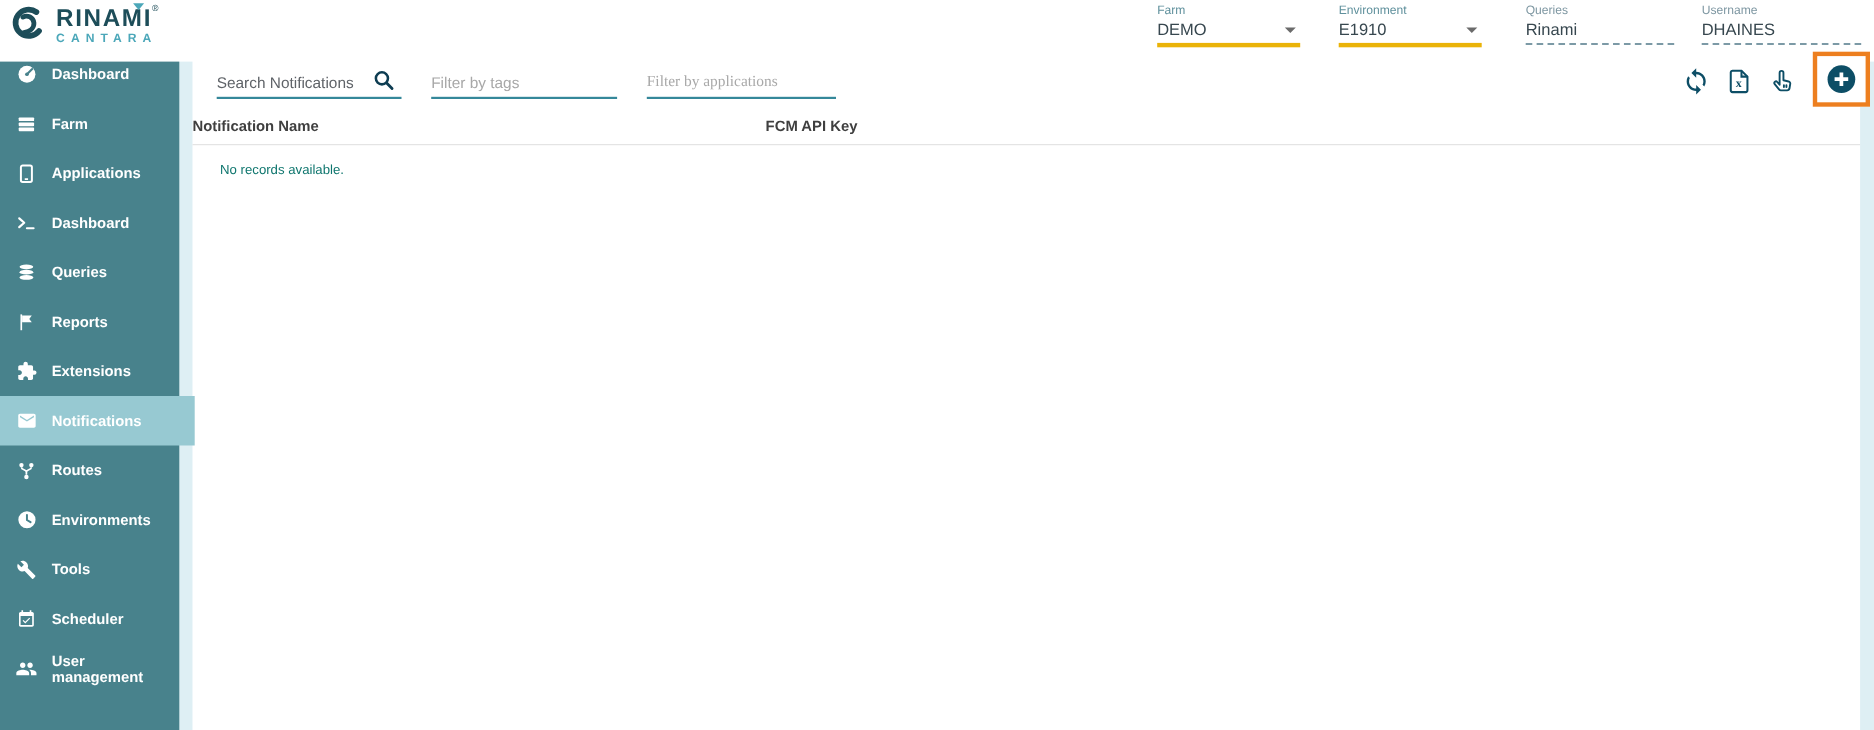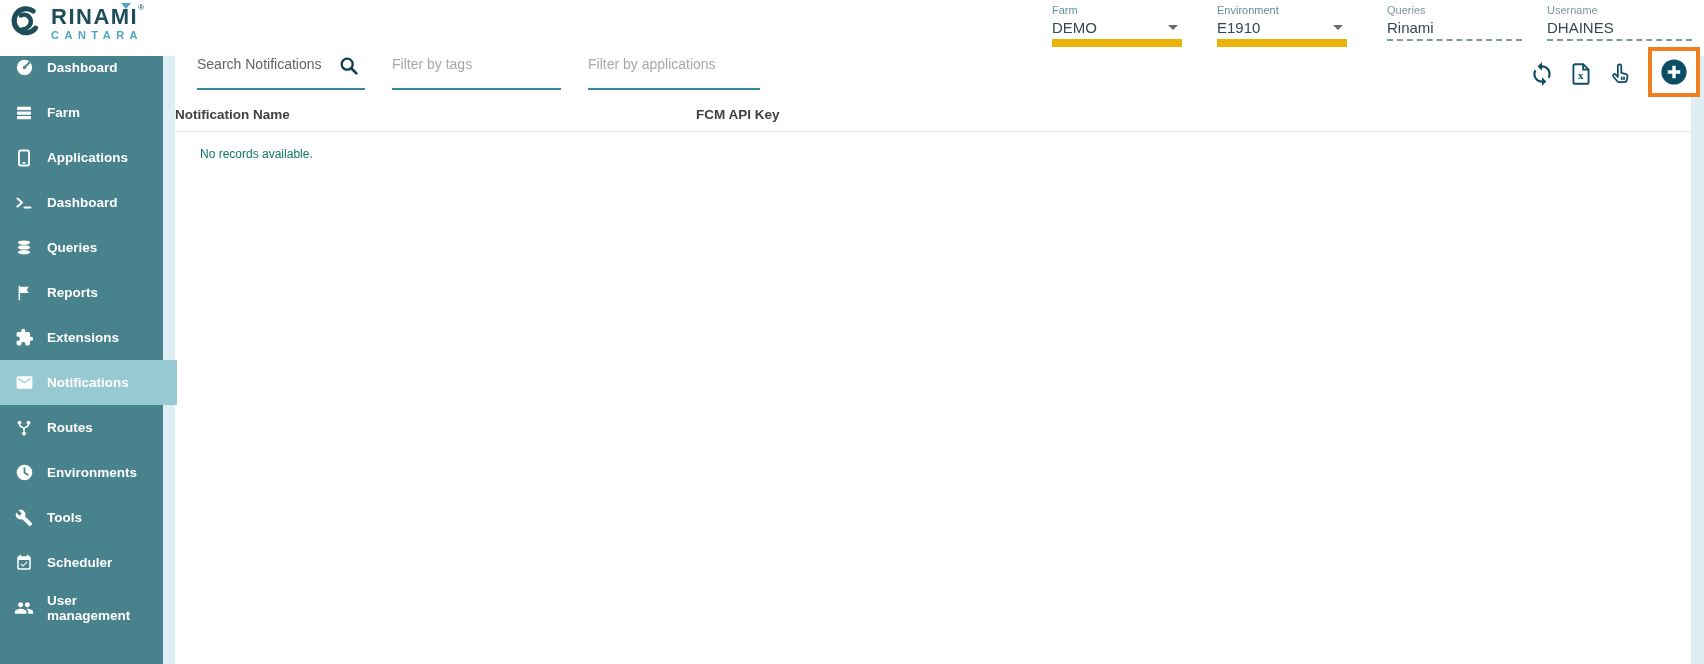--- a/index.html
+++ b/index.html
@@ -19,21 +19,21 @@
   .brand-reg { font-size:8px; color:#1D4D59; vertical-align:top; position:relative; top:-2px; }
   .tm-flag { position:absolute; width:0; height:0; top:-3px; right:13px;
     border-left:5px solid transparent; border-right:5px solid transparent; border-top:6px solid #4BA7B9; }
   .brand-bottom { font-size:11px; font-weight:bold; color:#4BA7B9; letter-spacing:5.5px; margin-top:2px; }
 
   .hdr-field { position:absolute; top:4px; }
   .hdr-label { font-size:11px; color:#5F909C; }
   .hdr-label.gray { color:#7E97A2; }
   .hdr-value { font-size:15px; color:#37474F; margin-top:3px; padding-bottom:3px;
     display:flex; justify-content:space-between; align-items:center; }
-  .dd  { border-bottom:8px solid #eab308; cursor:pointer; }
+  .dd  { border-bottom:4px solid #eab308; cursor:pointer; }
   .ro  { border-bottom:2px dashed #7C9AA6; }
   .caret { width:0; height:0; border-left:5px solid transparent; border-right:5px solid transparent;
     border-top:5px solid #6B6B6B; margin-right:4px; }
   #f-farm { left:1052px; width:130px; }
   #f-env  { left:1217px; width:130px; }
   #f-ten  { left:1387px; width:135px; }
   #f-usr  { left:1547px; width:145px; }
 
   
   .sidebar { position:absolute; left:0; top:45px; bottom:0; width:163px; background:#48828C; z-index:5; }
@@ -42,27 +42,27 @@
   .nav-item.selected { background:#97C9D2; width:177px; }
   .nav-icon { width:20px; height:20px; flex:0 0 20px; display:flex; align-items:center; justify-content:center; }
   .nav-icon svg { display:block; }
 
   
   .main { position:absolute; left:163px; top:45px; right:0; bottom:0; background:#DEEFF4; }
   .card { position:absolute; left:12px; top:9px; right:13px; bottom:0; background:#FFFFFF; }
 
   .toolbar { position:relative; height:44px; }
   .filters { position:absolute; left:22px; top:2px; display:flex; gap:27px; align-items:flex-end; }
-  .field { border-bottom:2px solid #35889A; height:34px; display:flex; align-items:flex-start; padding-bottom:5px; }
+  .field { border-bottom:2px solid #35889A; height:34px; display:flex; align-items:flex-end; padding-bottom:5px; }
   .field input { border:none; outline:none; background:transparent; font-family:inherit;
     font-size:14px; color:#424242; padding:0; width:100%; }
   #search-field { width:168px; }
   #search-field input { width:142px; }
   #tags-field { width:169px; }
-  #apps-field { width:172px; }
+  #apps-field { width:172px;font-family:Liberation Serif, serif; }
   #search-input::placeholder { color:#5F6368; opacity:1; }
   #tags-input::placeholder, #apps-input::placeholder { color:#A8A8A8; opacity:1; }
   .mag { width:20px; height:20px; cursor:pointer; }
 
   .icon-group { position:absolute; top:7px; right:58px; display:flex; gap:13px; align-items:center; }
   .tool-icon { width:26px; height:26px; cursor:pointer; }
   .add-box { position:absolute; top:-7px; right:-9px; width:52px; height:50px; background:#FFFFFF;
     border:4px solid #ED7F1F; display:flex; align-items:center; justify-content:center; z-index:7; }
   .add-circle { width:28px; height:28px; cursor:pointer; }
 

